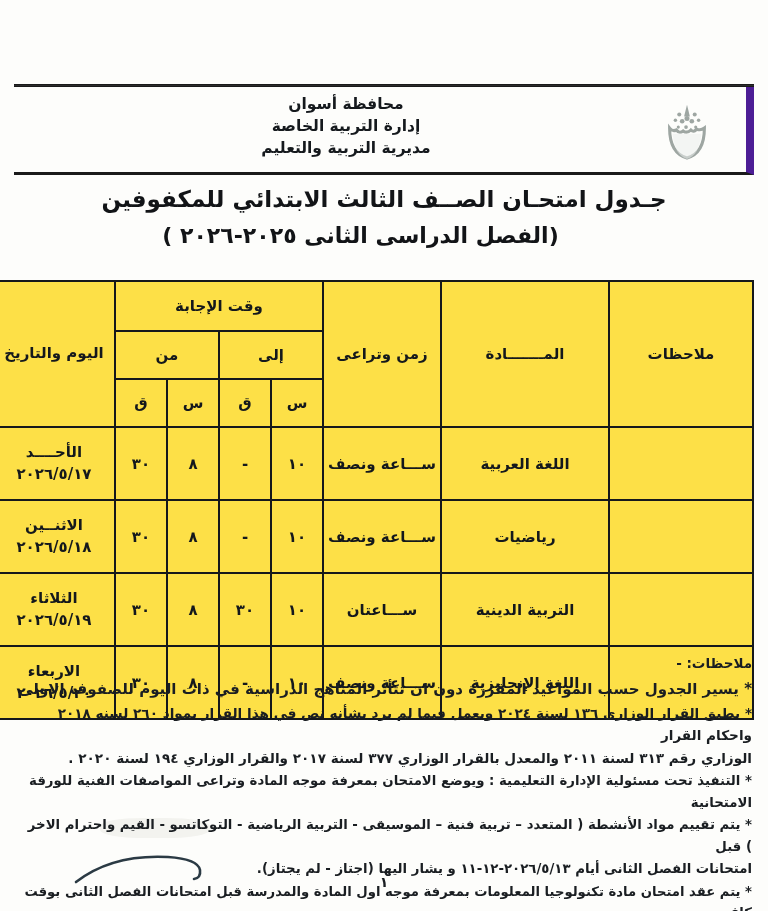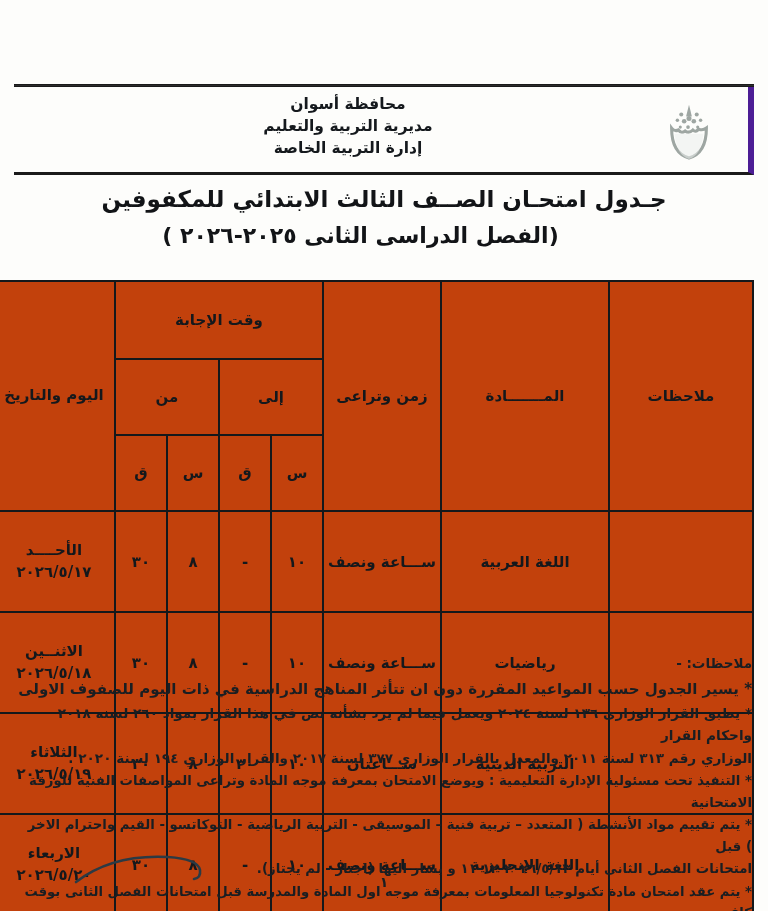--- a/index.html
+++ b/index.html
@@ -23,21 +23,21 @@
     position:absolute;left:14px;top:84px;width:740px;height:3px;
     background:#1a1a1a;
   }
   .rule-top:after{
     content:"";position:absolute;left:0;top:1px;width:100%;height:1px;background:#3a3a3a;opacity:.55;
   }
 
   
   .letterhead{
     position:absolute;left:14px;top:87px;width:740px;height:88px;
-    border-right:6px solid #4c1d95;
+    border-right:8px solid #4c1d95;
     border-bottom:3px solid #1a1a1a;
     box-sizing:border-box;
     display:flex;align-items:center;
   }
   .emblem{
     position:absolute;right:30px;top:8px;width:58px;height:70px;
     opacity:.62;
   }
   .lh-text{
     position:absolute;right:250px;top:6px;
@@ -66,24 +66,24 @@
   .tbl-wrap{
     position:absolute;left:14px;top:280px;width:740px;
   }
   table.sched{
     width:740px;border-collapse:collapse;table-layout:fixed;
     background:#fff;
   }
   table.sched th, table.sched td{
     border:2.4px solid #15181b;
     text-align:center;vertical-align:middle;
-    padding:20px 3px;
+    padding:6px 3px;
     font-size:15px;
     color:#14181c;
-    background:#c2410c;
+    background:#fde047;
   }
   table.sched th{font-weight:bold;}
   .c-notes{width:144px;}
   .c-subject{width:168px;}
   .c-duration{width:118px;}
   .c-q1,.c-s1,.c-q2,.c-s2{width:52px;}
   .c-day{width:122px;}
 
   .h-tall{height:130px;}
   .h-wide{font-size:16.5px;}
@@ -154,22 +154,22 @@
         <circle cx="30" cy="24" r="2.6"></circle>
         <circle cx="21" cy="33" r="1.6"></circle>
           <circle cx="39" cy="33" r="1.6"></circle>
         <circle cx="29" cy="33" r="1.9"></circle>
         <path d="M12 34 q0 26 18 31 q18 -5 18 -31 q-4 3 -8 1 q-3 4 -6 1 q-4 4 -8 1 q-4 3 -7 -1 q-4 2 -7 -2 Z" fill="none" stroke="#4a5a54" stroke-width="3.2"></path>
         <path d="M15 40 q2 22 15 26 q13 -4 15 -26" fill="#dfe4e2" opacity=".55" stroke="none"></path>
       </g>
     </svg>
     <div class="lh-text">
       <div>محافظة أسوان</div>
+      <div>إدارة التربية الخاصة</div>
       <div>مديرية التربية والتعليم</div>
-      <div>إدارة التربية الخاصة</div>
     </div>
   </div>
 
   <div class="title-block">
     <div class="title-1">جـدول امتحـان الصــف الثالث الابتدائي للمكفوفين</div>
     <div class="title-2">(الفصل الدراسى الثانى ٢٠٢٥-٢٠٢٦ )</div>
   </div>
 
   <div class="tbl-wrap">
     <table class="sched">

